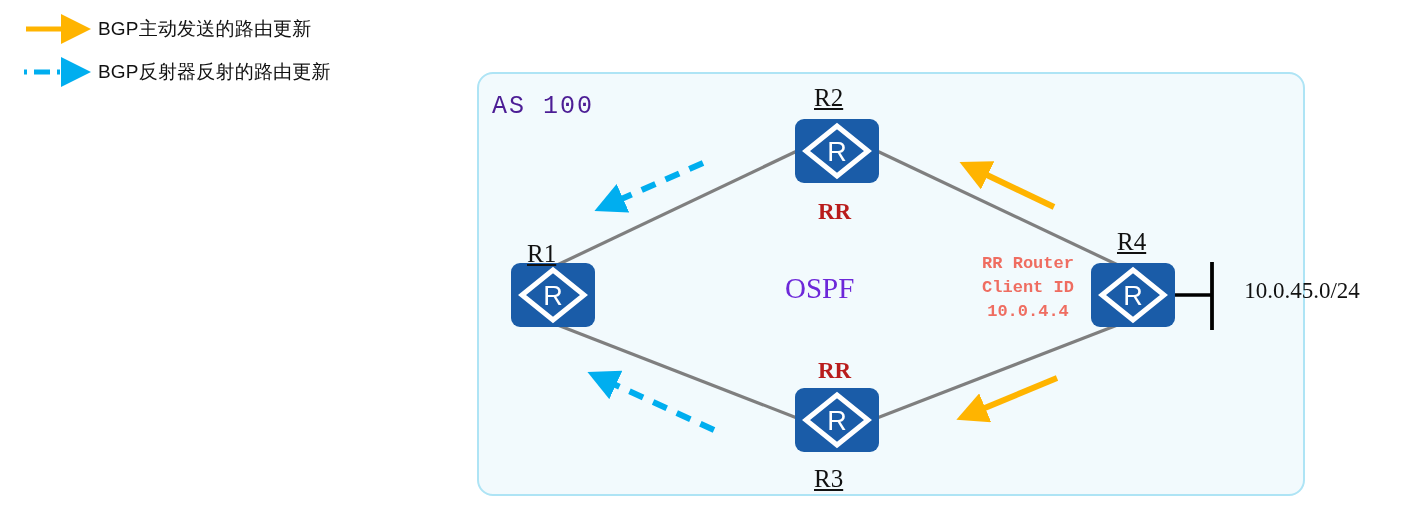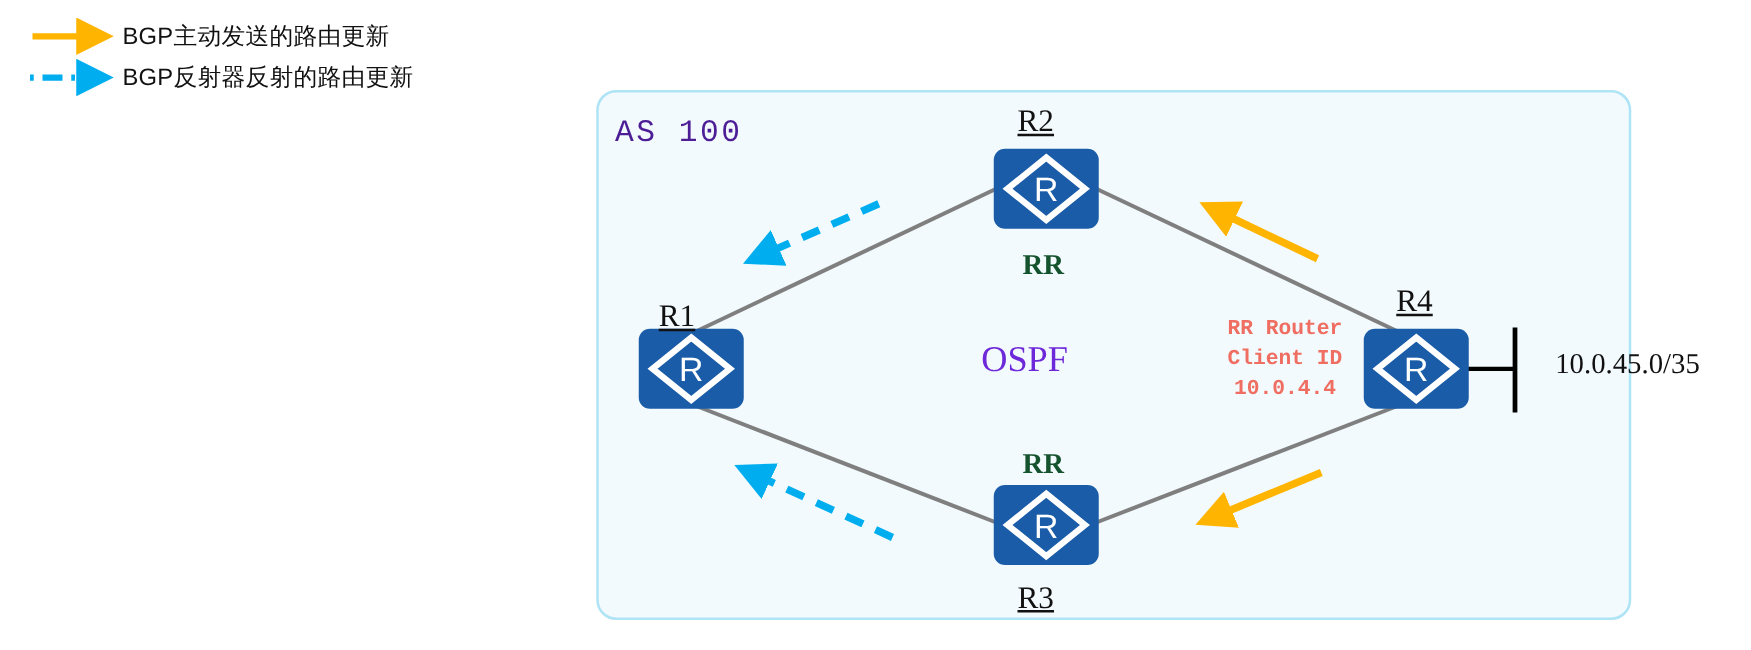--- a/index.html
+++ b/index.html
@@ -3,21 +3,21 @@
 <meta charset="utf-8">
 <style>
   html,body{margin:0;padding:0;background:#ffffff;}
   body{width:1401px;height:520px;position:relative;overflow:hidden;
        font-family:"Liberation Serif", serif;}
 
   
   #legend{position:absolute;left:0;top:0;width:460px;height:100px;}
   .legend-row{position:absolute;height:34px;display:flex;align-items:center;}
   .legend-row.r0{left:22px;top:12px;}
-  .legend-row.r1{left:22px;top:45px;}
+  .legend-row.r1{left:22px;top:55px;}
   .legend-art{width:76px;height:34px;position:relative;flex:0 0 76px;}
   .legend-label{font-family:"Liberation Sans", sans-serif;font-size:19px;
                 color:#111111;white-space:nowrap;letter-spacing:.2px;}
 
   
   #as-box{position:absolute;left:477px;top:72px;width:828px;height:424px;
           background:#f2fafd;border:2px solid #aee4f5;border-radius:16px;
           box-sizing:border-box;}
   #as-label{position:absolute;left:492px;top:92px;font-size:25px;color:#4c1d95;
             letter-spacing:2px;font-family:"Liberation Mono", monospace;}
@@ -35,21 +35,21 @@
   #router-r3{left:795px;top:388px;}
   #router-r4{left:1091px;top:263px;}
 
   
   .node-name{position:absolute;font-size:25px;color:#111111;white-space:nowrap;text-decoration:underline;}
   #label-r1{left:527px;top:240px;}
   #label-r2{left:814px;top:84px;}
   #label-r3{left:814px;top:465px;}
   #label-r4{left:1117px;top:228px;}
 
-  .tag-rr{position:absolute;font-size:23px;color:#14532d;font-weight:bold;
+  .tag-rr{position:absolute;font-size:23px;color:#b91c1c;font-weight:bold;
           white-space:nowrap;}
   #tag-rr-r2{left:818px;top:199px;}
   #tag-rr-r3{left:818px;top:358px;}
 
   #ospf-label{position:absolute;left:785px;top:272px;font-size:29px;
               color:#6d28d9;white-space:nowrap;}
 
   #r4-info{position:absolute;left:968px;top:252px;width:120px;text-align:center;
            font-family:"Liberation Mono", monospace;font-size:17px;
            color:#ef6d61;font-weight:bold;line-height:24px;}
@@ -177,13 +177,13 @@
 <div class="tag-rr" id="tag-rr-r3">RR</div>
 
 <div id="ospf-label">OSPF</div>
 
 <div id="r4-info">
   <div>RR Router</div>
   <div>Client ID</div>
   <div>10.0.4.4</div>
 </div>
 
-<div id="subnet-label">10.0.45.0/35</div>
+<div id="subnet-label">10.0.45.0/24</div>
 
 </body></html>

